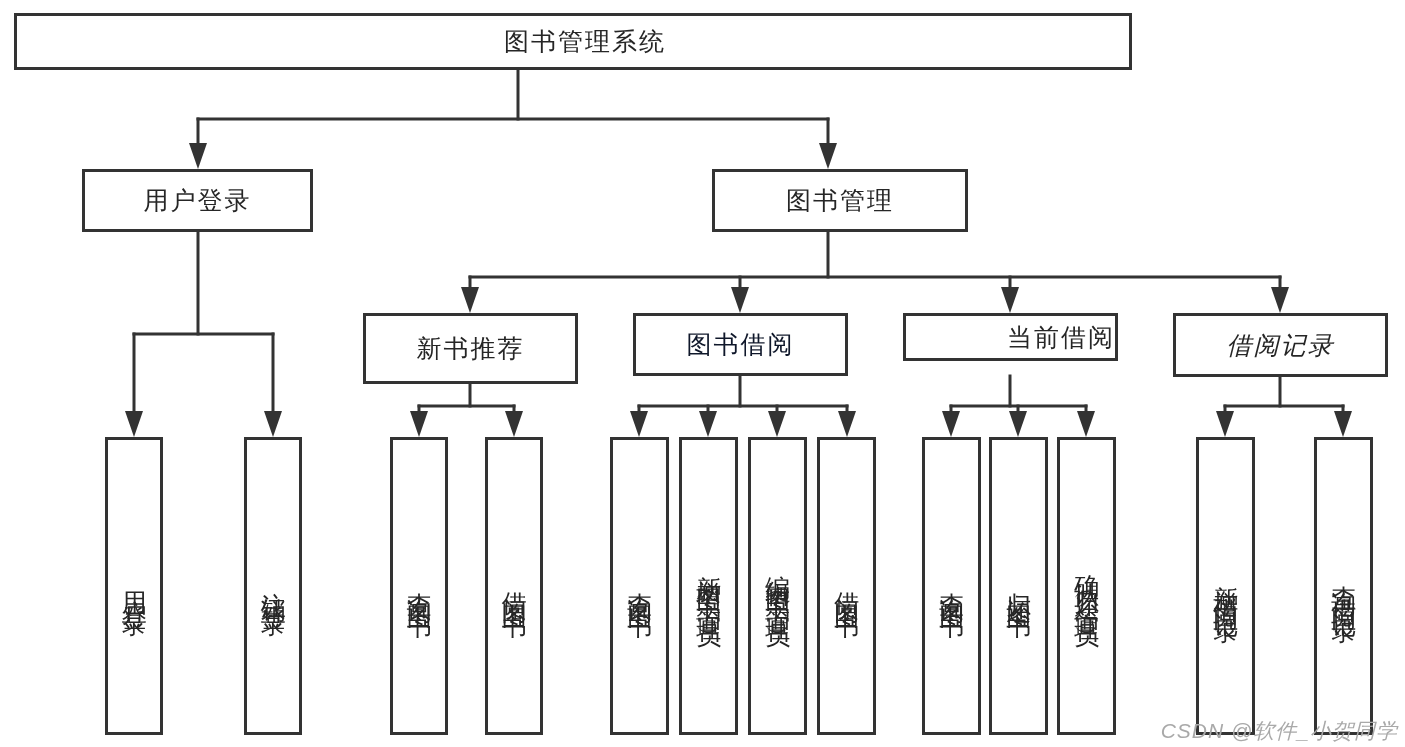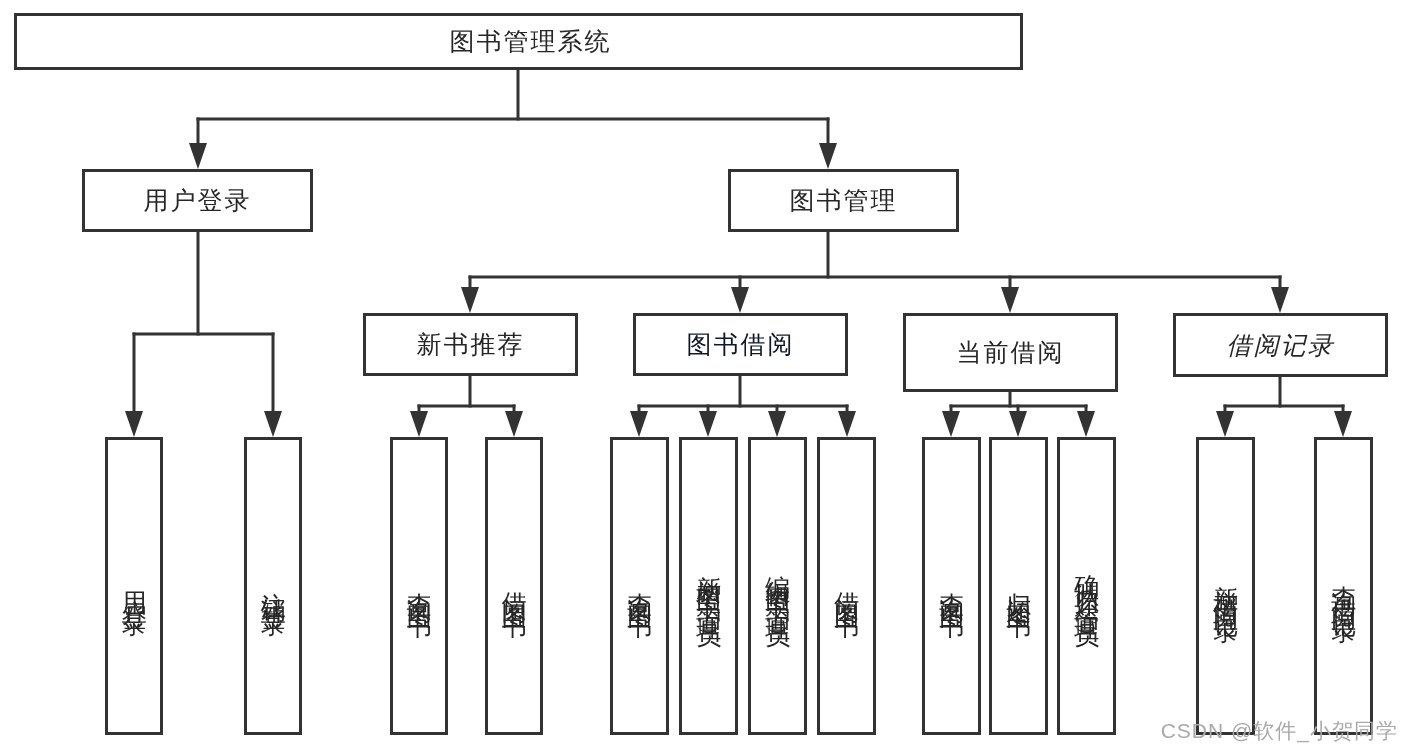--- a/index.html
+++ b/index.html
@@ -48,20 +48,21 @@
   }
   #watermark {
     position: absolute;
     right: 7px;
     bottom: 2px;
     font-size: 21px;
     letter-spacing: 1px;
     color: #a9a9a9;
     z-index: 10;
     white-space: nowrap;
+    font-style: italic;
   }
 </style>
 </head>
 <body>
 
 <div id="canvas">
   <svg id="connectors" xmlns="http://www.w3.org/2000/svg" viewBox="0 0 1405 747">
       <g>
         <line x1="518" y1="70" x2="518" y2="119" stroke="#333333" stroke-width="3" stroke-linecap="square"></line>
         <line x1="198" y1="119" x2="828" y2="119" stroke="#333333" stroke-width="3" stroke-linecap="square"></line>
@@ -123,36 +124,36 @@
       <g>
         <line x1="1280" y1="377" x2="1280" y2="406" stroke="#333333" stroke-width="3" stroke-linecap="square"></line>
         <line x1="1225" y1="406" x2="1343" y2="406" stroke="#333333" stroke-width="3" stroke-linecap="square"></line>
         <line x1="1225" y1="406" x2="1225" y2="413" stroke="#333333" stroke-width="3" stroke-linecap="square"></line>
         <polygon points="1216,411 1234,411 1225,437" fill="#333333"></polygon>
         <line x1="1343" y1="406" x2="1343" y2="413" stroke="#333333" stroke-width="3" stroke-linecap="square"></line>
         <polygon points="1334,411 1352,411 1343,437" fill="#333333"></polygon>
       </g>
     </svg>
   <div id="node-layer">
-      <div class="node" style="left: 14px; top: 13px; width: 1009px; height: 57px; border-color: rgb(51, 51, 51); background: rgb(255, 255, 255); padding-left: 24px;">
+      <div class="node" style="left: 14px; top: 13px; width: 1118px; height: 57px; border-color: rgb(51, 51, 51); background: rgb(255, 255, 255); padding-left: 24px;">
         <span class="lbl" style="color: rgb(38, 38, 38);">图书管理系统</span>
       </div>
       <div class="node" style="left: 82px; top: 169px; width: 231px; height: 63px; border-color: rgb(51, 51, 51); background: rgb(255, 255, 255);">
         <span class="lbl" style="color: rgb(38, 38, 38);">用户登录</span>
       </div>
-      <div class="node" style="left: 712px; top: 169px; width: 231px; height: 63px; border-color: rgb(51, 51, 51); background: rgb(255, 255, 255); margin-left: 16px;">
+      <div class="node" style="left: 712px; top: 169px; width: 256px; height: 63px; border-color: rgb(51, 51, 51); background: rgb(255, 255, 255);">
         <span class="lbl" style="color: rgb(38, 38, 38);">图书管理</span>
       </div>
-      <div class="node" style="left: 363px; top: 313px; width: 215px; height: 63px; border-color: rgb(51, 51, 51); background: rgb(255, 255, 255);">
+      <div class="node" style="left: 363px; top: 313px; width: 215px; height: 71px; border-color: rgb(51, 51, 51); background: rgb(255, 255, 255);">
         <span class="lbl" style="color: rgb(38, 38, 38);">新书推荐</span>
       </div>
       <div class="node" style="left: 633px; top: 313px; width: 215px; height: 63px; border-color: rgb(51, 51, 51); background: rgb(255, 255, 255);">
         <span class="lbl" style="color: #0f172a;">图书借阅</span>
       </div>
-      <div class="node" style="left: 903px; top: 313px; width: 215px; height: 79px; border-color: rgb(51, 51, 51); background: rgb(255, 255, 255);">
+      <div class="node" style="left: 903px; top: 313px; width: 215px; height: 48px; border-color: rgb(51, 51, 51); background: rgb(255, 255, 255); justify-content: flex-end;">
         <span class="lbl" style="color: rgb(38, 38, 38);">当前借阅</span>
       </div>
       <div class="node" style="left: 1173px; top: 313px; width: 215px; height: 64px; border-color: rgb(51, 51, 51); background: rgb(255, 255, 255);">
         <span class="lbl" style="color: rgb(38, 38, 38); font-style: italic;">借阅记录</span>
       </div>
       <div class="node v" style="left: 105px; top: 437px; width: 58px; height: 298px; border-color: rgb(51, 51, 51); background: rgb(255, 255, 255);">
         <span class="lbl" style="color: rgb(38, 38, 38);">用户登录</span>
       </div>
       <div class="node v" style="left: 244px; top: 437px; width: 58px; height: 298px; border-color: rgb(51, 51, 51); background: rgb(255, 255, 255);">
         <span class="lbl" style="color: rgb(38, 38, 38);">注销登录</span>

